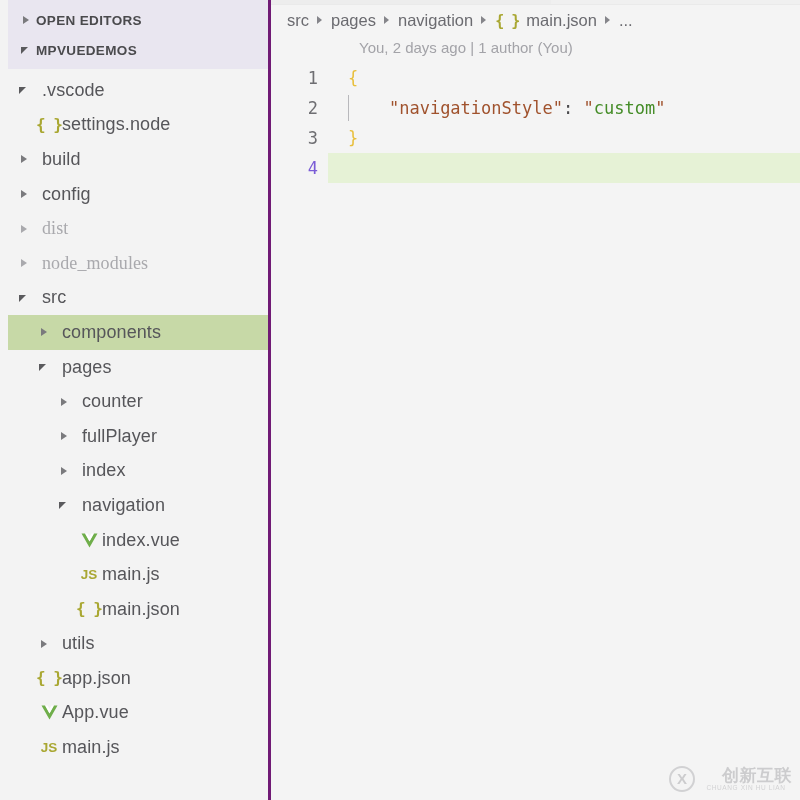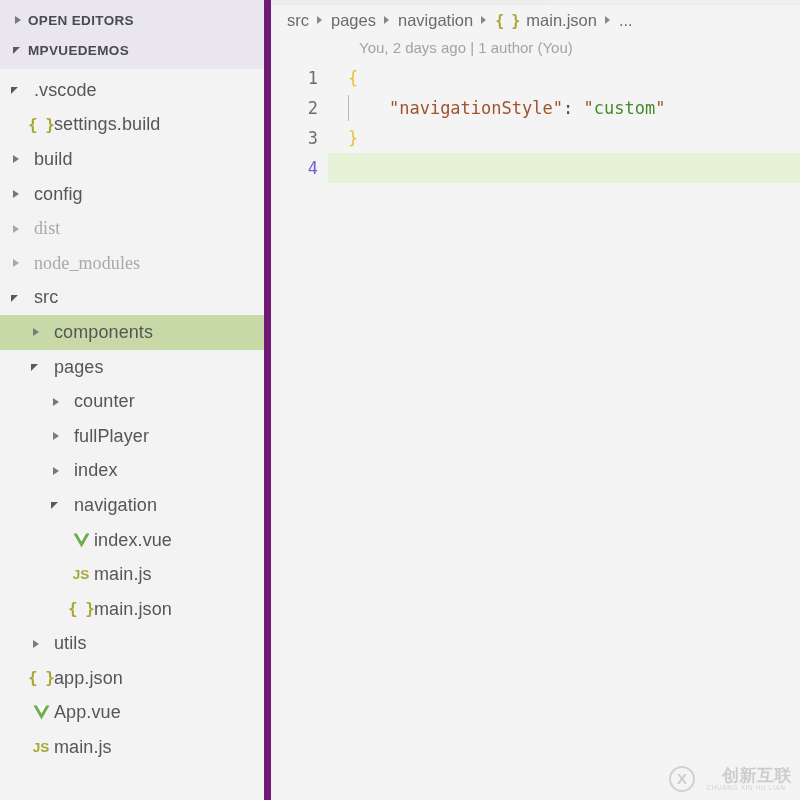--- a/index.html
+++ b/index.html
@@ -17,23 +17,24 @@
     display: flex;
     background: #f3f3f3;
   }
 
   
   #sidebar {
     position: relative;
     width: 271px;
     height: 800px;
     background: #f3f3f3;
-    border-right: 7px solid #701a75;
+    border-right: 3px solid #701a75;
     flex: 0 0 271px;
     overflow: hidden;
+    padding-left: 8px;
   }
   .panel-headers {
     background: #e9e6f0;
     padding-top: 5px;
     padding-bottom: 4px;
   }
   .panel-header {
     height: 30px;
     display: flex;
     align-items: center;
@@ -274,21 +275,21 @@
     <div class="tree" id="file-tree">
         <div class="row">
           <span style="display: inline-block; flex: 0 0 auto; width: 8px;"></span>
           <span class="tw expanded"></span>
           <span style="display: inline-block; width: 8px; flex: 0 0 8px;"></span>
           <span class="label">.vscode</span>
         </div>
         <div class="row">
           <span style="display: inline-block; flex: 0 0 auto; width: 28px;"></span>
           <span class="ficon json">{ }</span>
-          <span class="label">settings.build</span>
+          <span class="label">settings.node</span>
         </div>
         <div class="row">
           <span style="display: inline-block; flex: 0 0 auto; width: 8px;"></span>
           <span class="tw collapsed"></span>
           <span style="display: inline-block; width: 8px; flex: 0 0 8px;"></span>
           <span class="label">build</span>
         </div>
         <div class="row">
           <span style="display: inline-block; flex: 0 0 auto; width: 8px;"></span>
           <span class="tw collapsed"></span>

